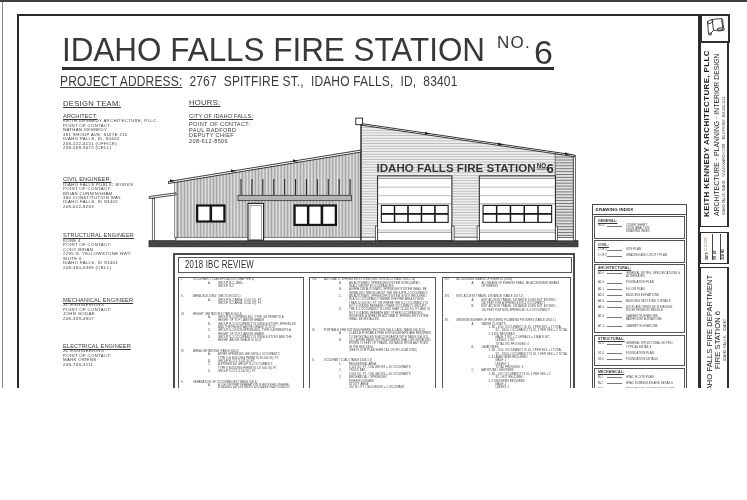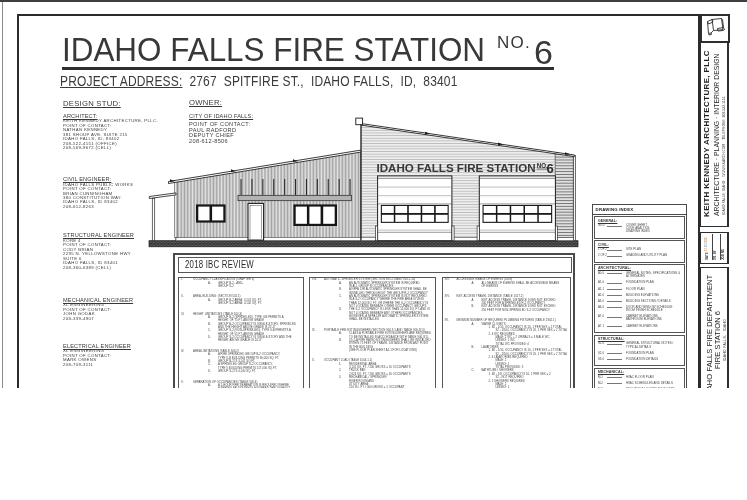--- a/index.html
+++ b/index.html
@@ -44,21 +44,21 @@
 
   <div class="abs" style="left:17px;top:14px;width:679px;height:469px;border:2.2px solid #2b2b2b;"></div>
 
   <div class="abs hdr" id="title1" style="left:62px;top:29.5px;font-size:34px;letter-spacing:0px;color:#383838;transform:scaleX(0.924);transform-origin:0 0;">IDAHO FALLS FIRE STATION</div>
   <div class="abs hdr" id="titleNo" style="left:497px;top:32.6px;font-size:17px;letter-spacing:1.2px;color:#383838;">NO.</div>
   <div class="abs hdr" id="title6" style="left:534px;top:33px;font-size:34px;color:#383838;">6</div>
   <div class="abs" style="left:62px;top:67.2px;width:492px;height:3.3px;background:#2f2f2f;"></div>
   <div class="abs hdr" id="projaddr" style="left:59.5px;top:73.3px;font-size:14px;color:#3a3a3a;letter-spacing:0.2px;transform:scaleX(0.856);transform-origin:0 0;">
     <span class="u">PROJECT ADDRESS:</span>&nbsp; 2767&nbsp; SPITFIRE ST.,&nbsp;&nbsp;IDAHO FALLS,&nbsp;&nbsp;ID,&nbsp;&nbsp;83401</div>
 
-  <div class="abs u" style="left:63px;top:99.3px;font-size:7.7px;letter-spacing:0.25px;color:#383838;">DESIGN STUD:</div>
+  <div class="abs u" style="left:63px;top:99.3px;font-size:7.7px;letter-spacing:0.25px;color:#383838;">DESIGN TEAM:</div>
   <div class="sec" style="top:113.7px;">
     <div class="sech u">ARCHITECT:</div>
     KEITH KENNEDY ARCHITECTURE, PLLC.<br>
     POINT OF CONTACT:<br>
     NATHAN KENNEDY<br>
     381 SHOUP AVE. SUITE 215<br>
     IDAHO FALLS, ID, 83402<br>
     208-522-4151 (OFFICE)<br>
     208-569-9672 (CELL)
   </div>
@@ -89,21 +89,21 @@
     208-339-4907
   </div>
   <div class="sec" style="top:343.6px;">
     <div class="sech u">ELECTRICAL ENGINEER</div>
     XL ENGINEERING<br>
     POINT OF CONTACT:<br>
     MARK OWENS<br>
     208-709-3111
   </div>
 
-  <div class="abs u" style="left:189px;top:98px;font-size:7.7px;letter-spacing:0.25px;color:#383838;">OWNER:</div>
+  <div class="abs u" style="left:189px;top:98px;font-size:7.7px;letter-spacing:0.25px;color:#383838;">HOURS:</div>
   <div class="abs" style="left:189px;top:112.8px;font-size:5.6px;letter-spacing:0.15px;color:#383838;"><span class="u">CITY OF IDAHO FALLS:</span></div>
   <div class="abs" style="left:189px;top:121.8px;font-size:5.6px;line-height:5.75px;letter-spacing:0.35px;color:#3c3c3c;">
     POINT OF CONTACT:<br>PAUL RADFORD<br>DEPUTY CHIEF<br>208-612-8506
   </div>
 
   <svg class="abs" style="left:140px;top:110px;" width="445" height="140" viewBox="140 110 445 140">
     <defs>
       <pattern id="vsid" width="1.45" height="4" patternUnits="userSpaceOnUse">
         <rect width="1.45" height="4" fill="#e3e3e3"></rect>
         <rect width="0.5" height="4" fill="#868686"></rect>

